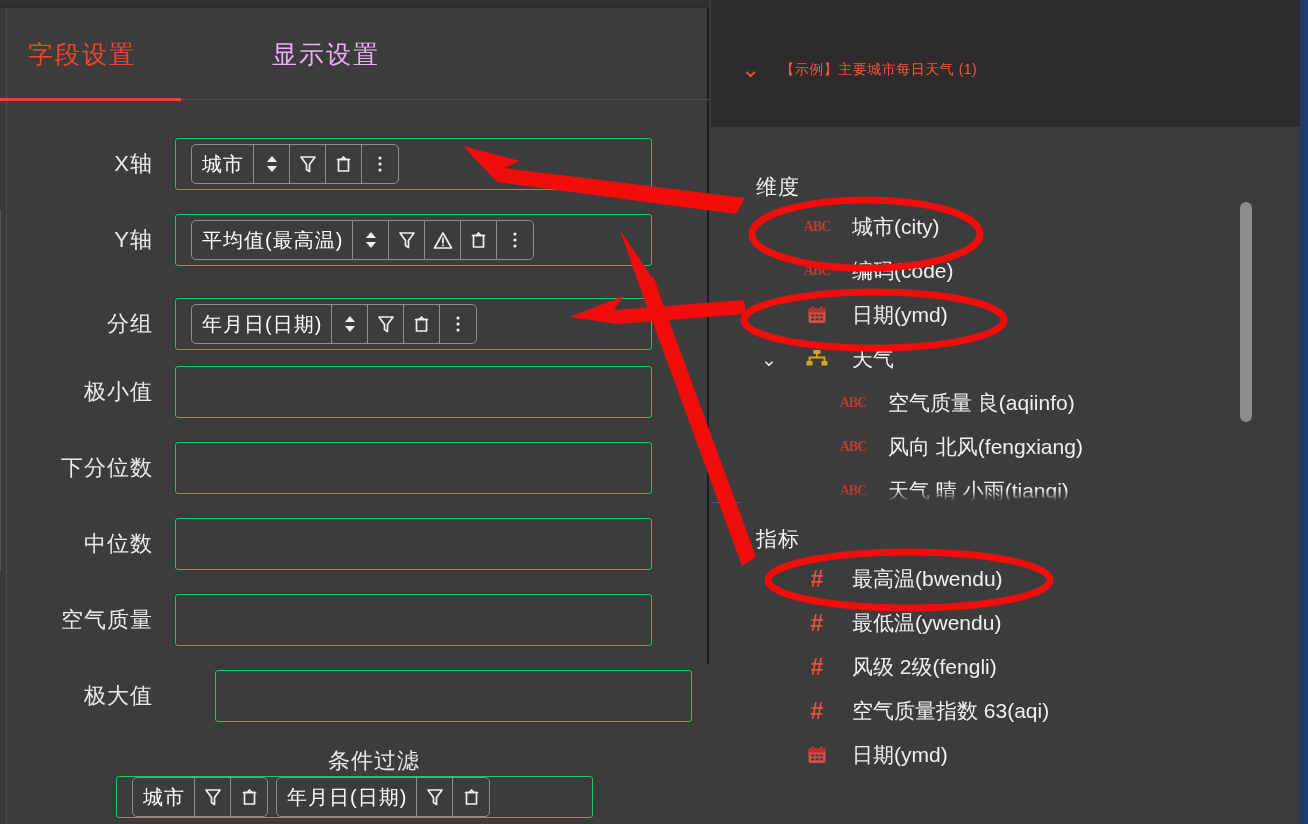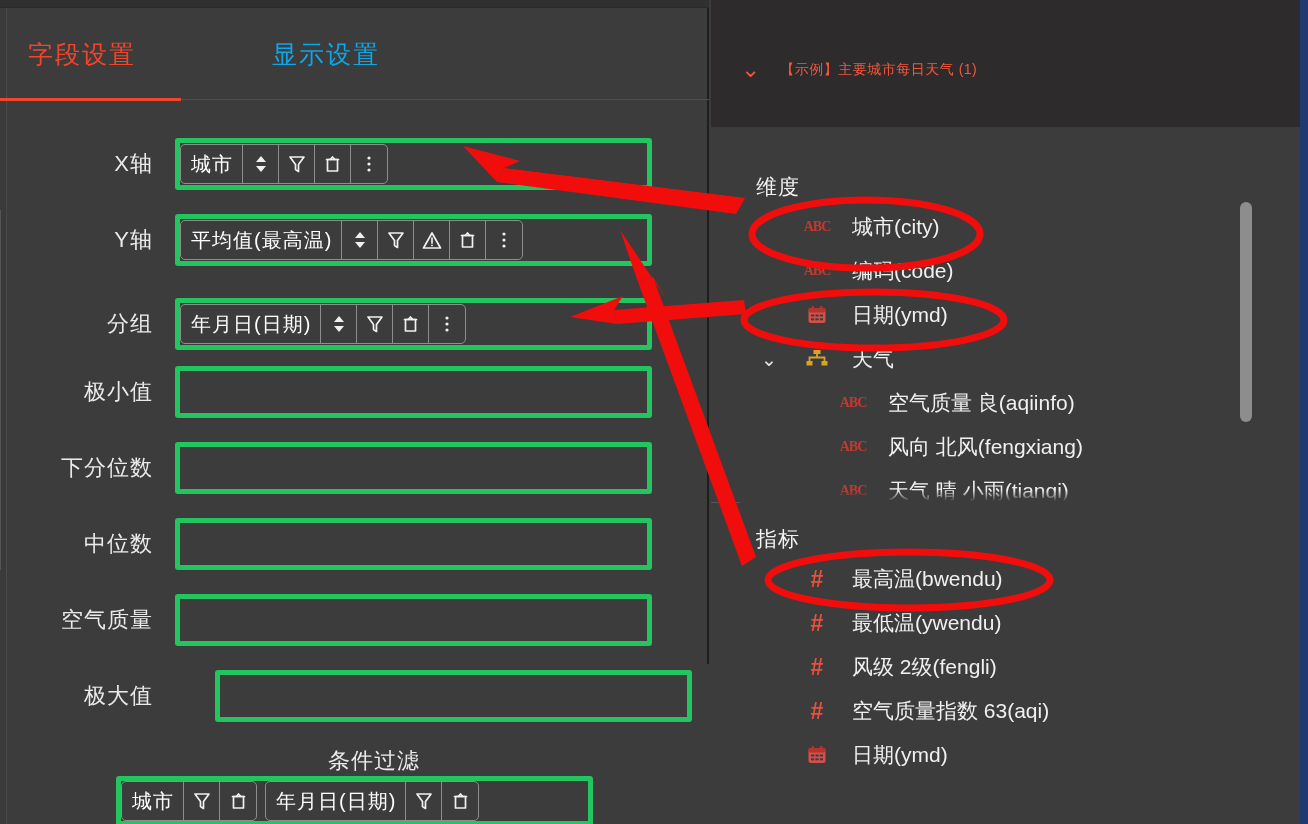--- a/index.html
+++ b/index.html
@@ -46,21 +46,21 @@
   .tabs {
     position: absolute; left: 0; top: 8px;
     width: 709px; height: 92px;
     border-bottom: 1px solid #4e4e4e;
   }
   .tab {
     position: absolute;
     top: 30px;
     font-size: 25px;
     letter-spacing: 2px;
-    color: #0ea5e9;
+    color: #f0abfc;
     cursor: pointer;
     white-space: nowrap;
   }
   .tab.active { color: #f4452a; left: 28px; }
   .tab.inactive { left: 272px; }
   .tab-underline {
     position: absolute;
     left: 0; top: 90px;
     width: 181px; height: 3px;
     background: #f4452a;
@@ -84,26 +84,26 @@
     text-align: right;
     padding-right: 22px;
     font-size: 22px;
     color: #eaeaea;
     white-space: nowrap;
     letter-spacing: 1px;
   }
   .dropzone {
     width: 477px;
     height: 52px;
-    border: 5px solid #22c55e;
+    border: 1px solid #22c55e;
     border-radius: 3px;
     background: #3c3c3c;
     display: flex;
     align-items: center;
-    padding: 0 0;
+    padding: 0 15px;
     gap: 8px;
   }
 
   .chip {
     height: 40px;
     display: flex;
     align-items: stretch;
     border: 1px solid #8e8e8e;
     border-radius: 5px;
     background: #3c3c3c;

